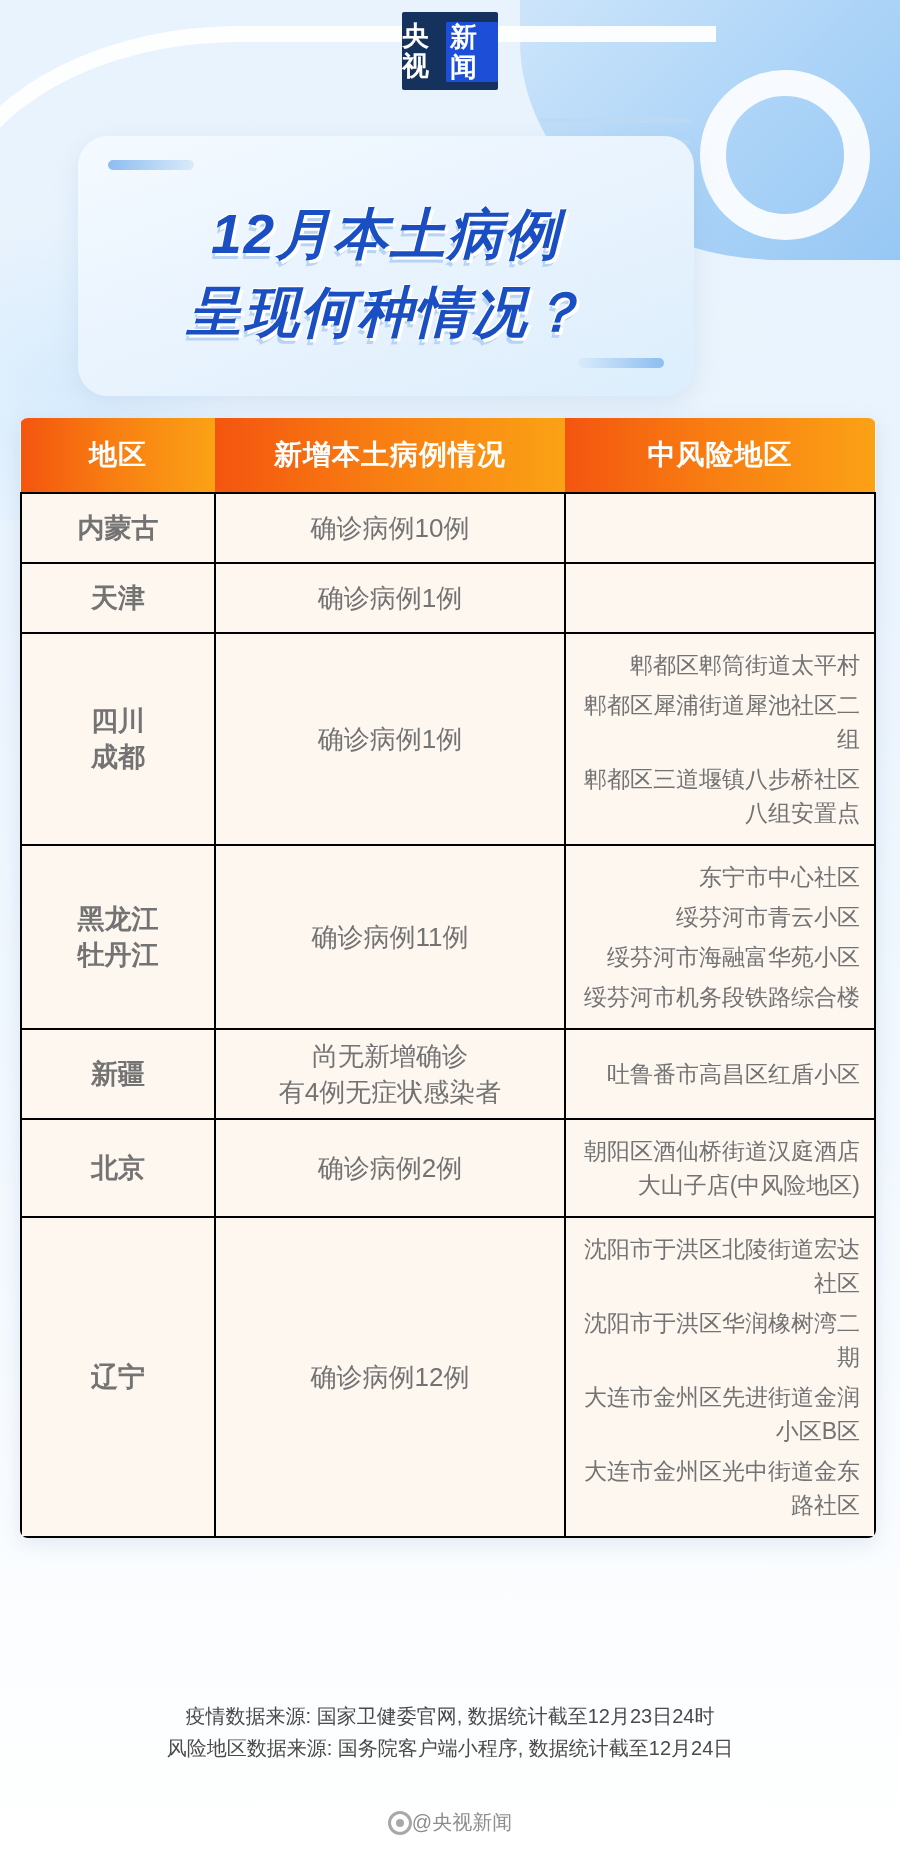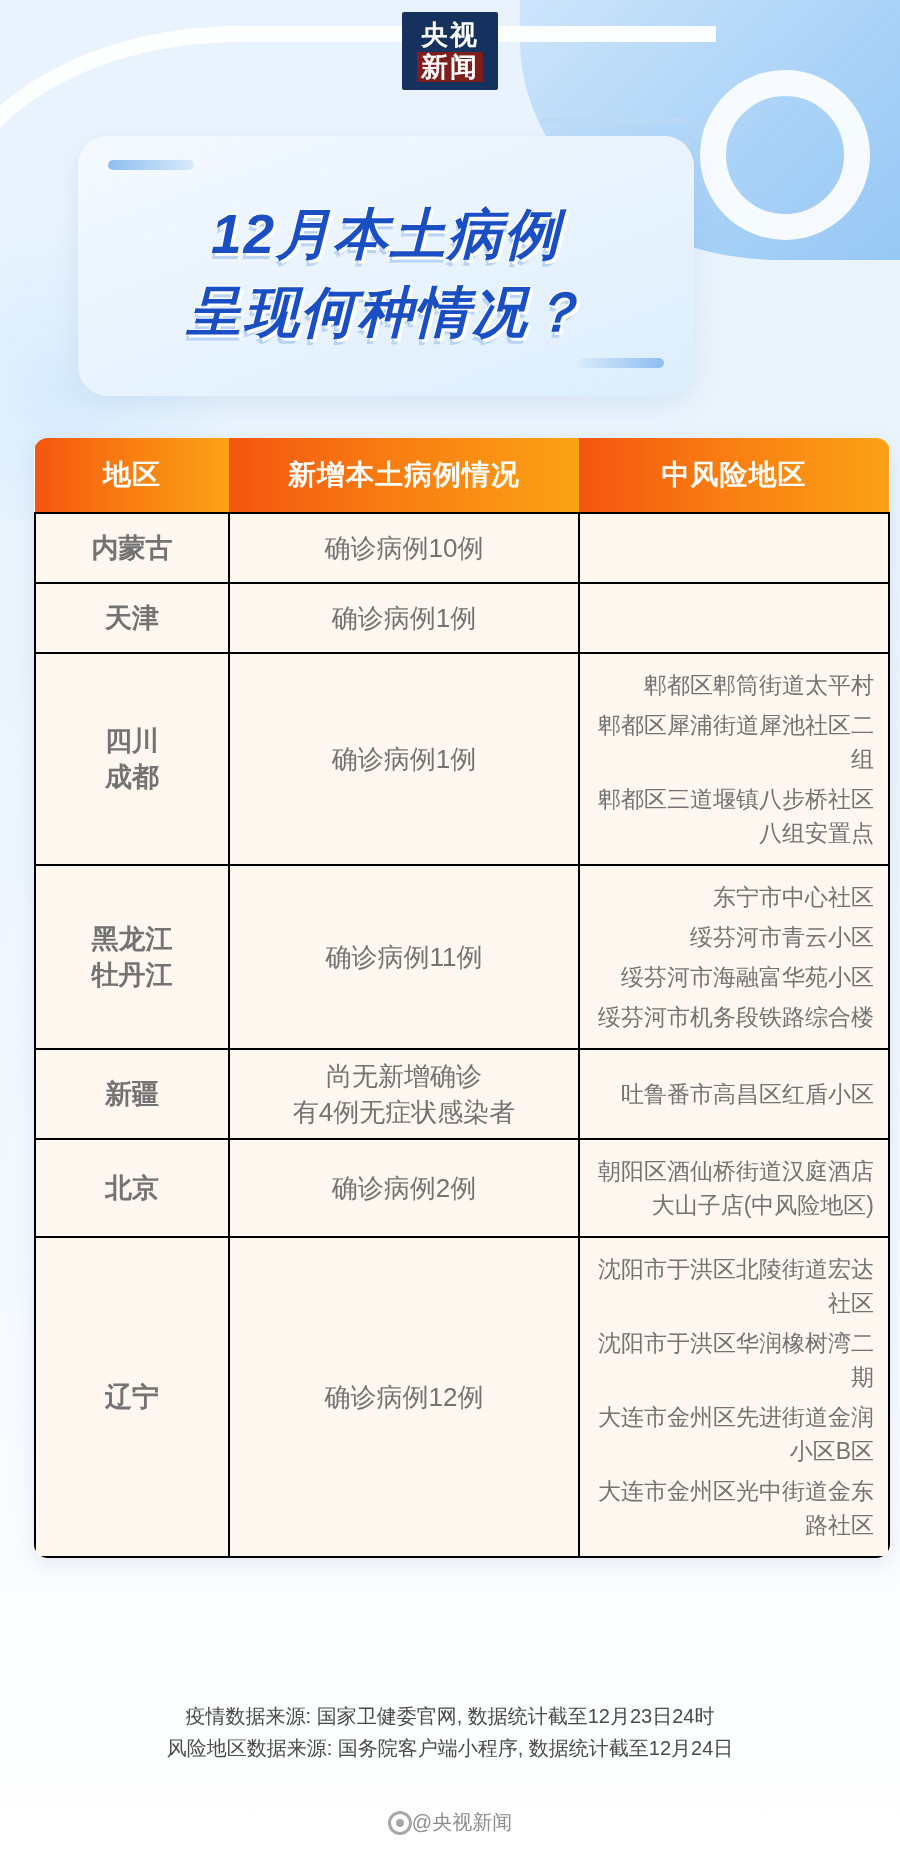--- a/index.html
+++ b/index.html
@@ -87,35 +87,35 @@
   
   .logo {
     position: absolute;
     top: 12px;
     left: 50%;
     transform: translateX(-50%);
     width: 96px;
     height: 78px;
     background: #15325e;
     display: flex;
-    flex-direction: column;
+    flex-direction: row;
     align-items: center;
     justify-content: center;
     border-radius: 2px;
     z-index: 5;
   }
   .logo-top {
     color: #ffffff;
     font-size: 27px;
     font-weight: bold;
     letter-spacing: 2px;
     line-height: 30px;
   }
   .logo-bottom {
-    background: #7f1d1d;
+    background: #1d4ed8;
     color: #ffffff;
     font-size: 27px;
     font-weight: bold;
     letter-spacing: 2px;
     line-height: 30px;
     padding: 0 4px;
     margin-top: 2px;
   }
 
   
@@ -157,27 +157,26 @@
     font-family: "Liberation Sans", "DejaVu Sans", sans-serif;
     font-style: italic;
   }
   .title-line.t1 { top: 62px; }
   .title-line.t2 { top: 140px; }
 
   
   .table-wrap {
     position: absolute;
     top: 418px;
-    left: 34px;
+    left: 20px;
     width: 856px;
-    border-radius: 14px;
+    border-radius: 8px;
     overflow: hidden;
     box-shadow: 0 6px 20px rgba(120,150,190,.18);
     z-index: 4;
-    margin-top: 20px;
   }
   table.data {
     width: 100%;
     border-collapse: collapse;
     table-layout: fixed;
     background: #fdf8f2;
   }
   table.data thead th {
     background: linear-gradient(90deg, #f4550f 0%, #f87c12 45%, #fba215 100%);
     color: #ffffff;

